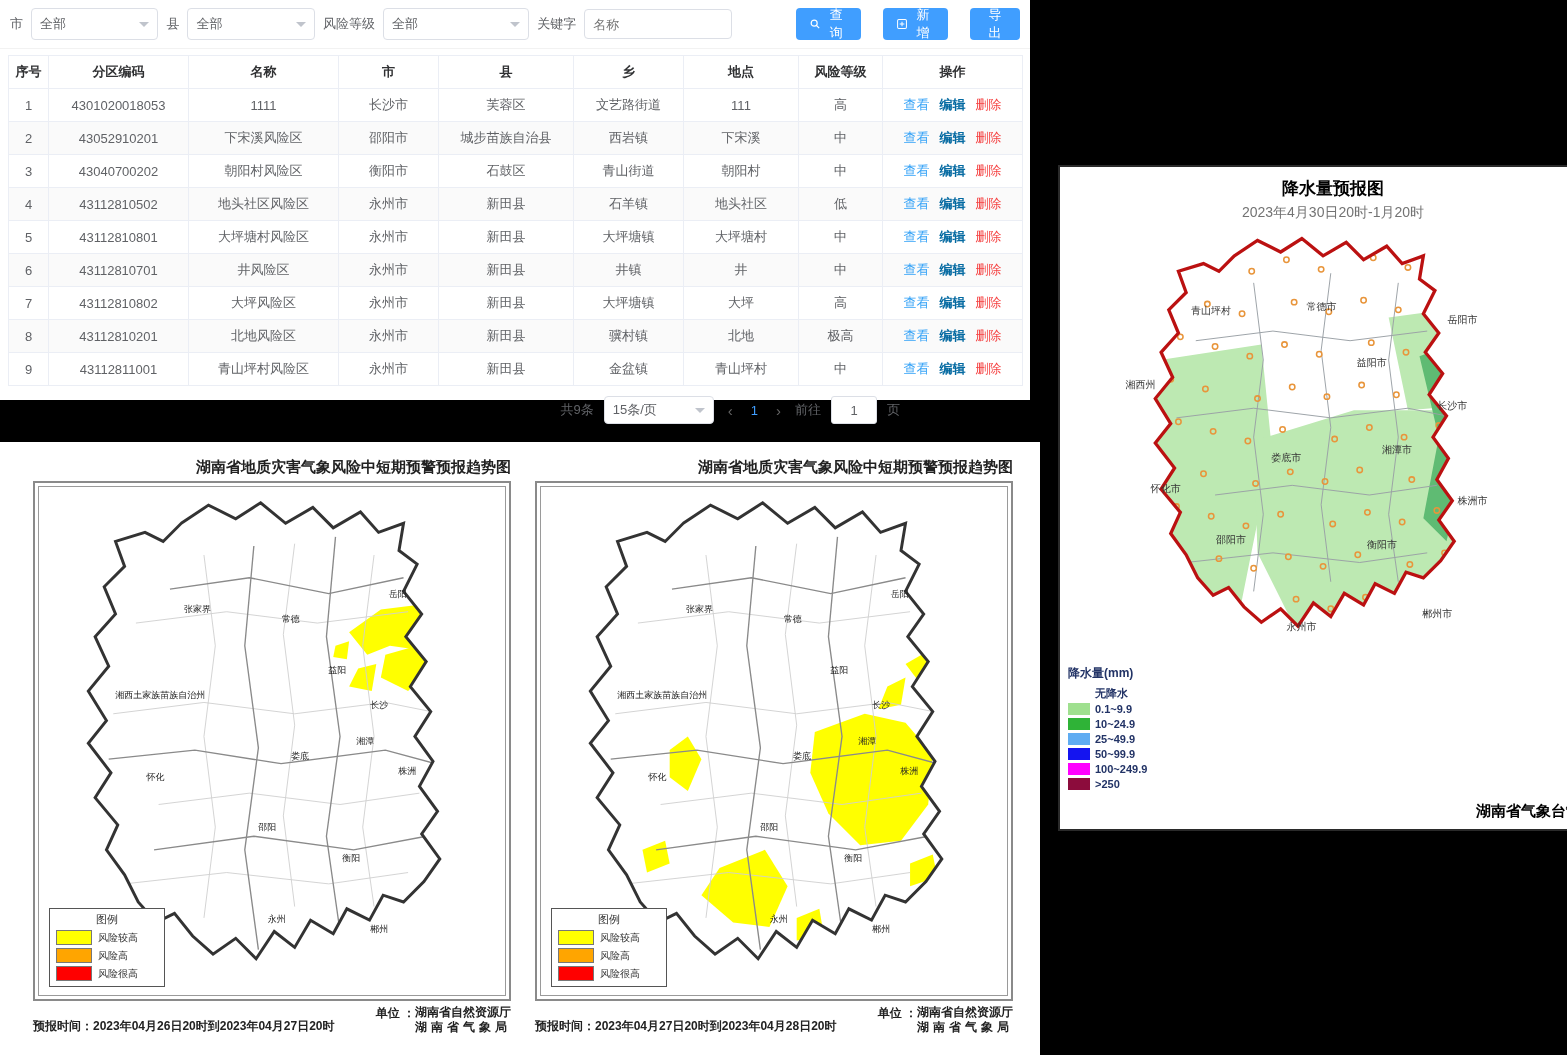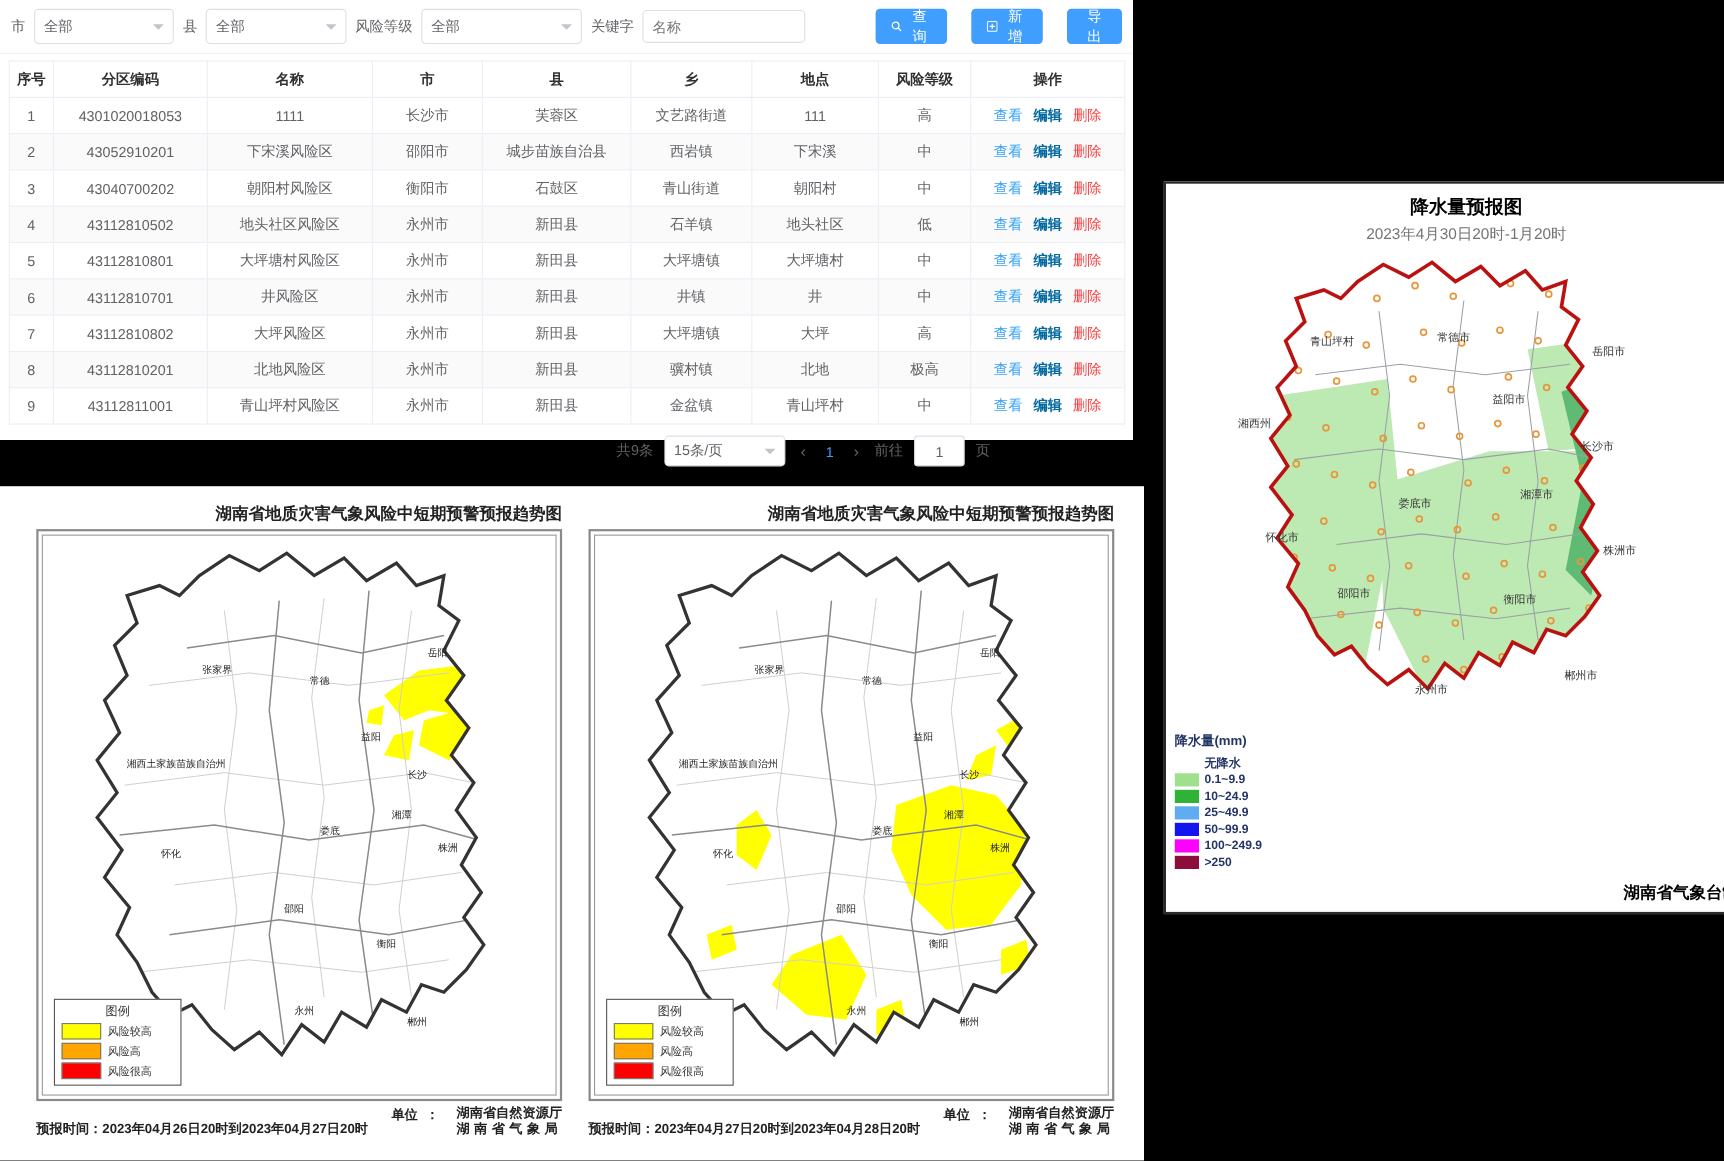--- a/index.html
+++ b/index.html
@@ -50,21 +50,21 @@
     white-space:nowrap;pointer-events:none;}
   .city-label.precip{font-size:10px;color:#333;}
   .risk-legend{position:absolute;left:10px;bottom:8px;width:102px;background:#fff;
     border:1px solid #555;padding:3px 6px 5px 6px;}
   .risk-legend-title{text-align:center;font-size:11px;color:#333;margin-bottom:3px;}
   .lg-row{display:flex;align-items:center;gap:6px;margin-top:3px;}
   .lg-swatch{width:34px;height:13px;border:1px solid #777;flex:none;}
   .lg-label{font-size:10px;color:#333;white-space:nowrap;}
   .map-caption{display:flex;justify-content:space-between;margin-top:4px;font-size:12px;
     font-weight:bold;color:#222;align-items:flex-end;}
-  .unit-block{display:flex;gap:16px;font-family:Liberation Mono, monospace;}
+  .unit-block{display:flex;gap:0;}
   .unit-org{line-height:1.25;}
   .unit-org .sp{letter-spacing:4px;}
   
   #precip-panel{left:1058px;top:165px;width:550px;height:666px;border:2px solid #2a2a2a;box-sizing:border-box;}
   .p-title{text-align:center;font-size:17px;font-weight:bold;color:#000;margin-top:10px;}
   .p-subtitle{text-align:center;font-size:14px;color:#737373;margin-top:4px;}
   #precip-maparea{position:absolute;left:0;top:58px;width:503px;height:432px;}
   #precip-maparea svg{position:absolute;inset:0;width:100%;height:100%;}
   .p-legend{position:absolute;left:8px;top:498px;}
   .p-legend-title{font-size:12px;font-weight:bold;color:#223366;margin-bottom:4px;}

